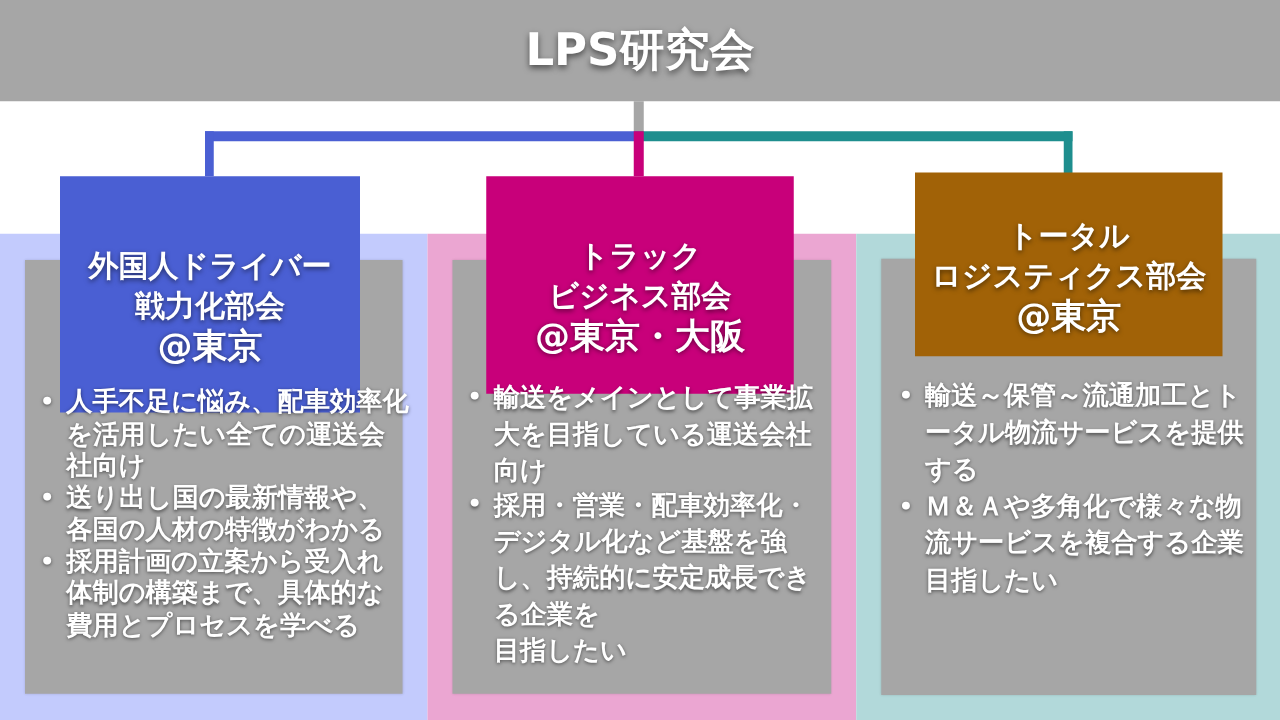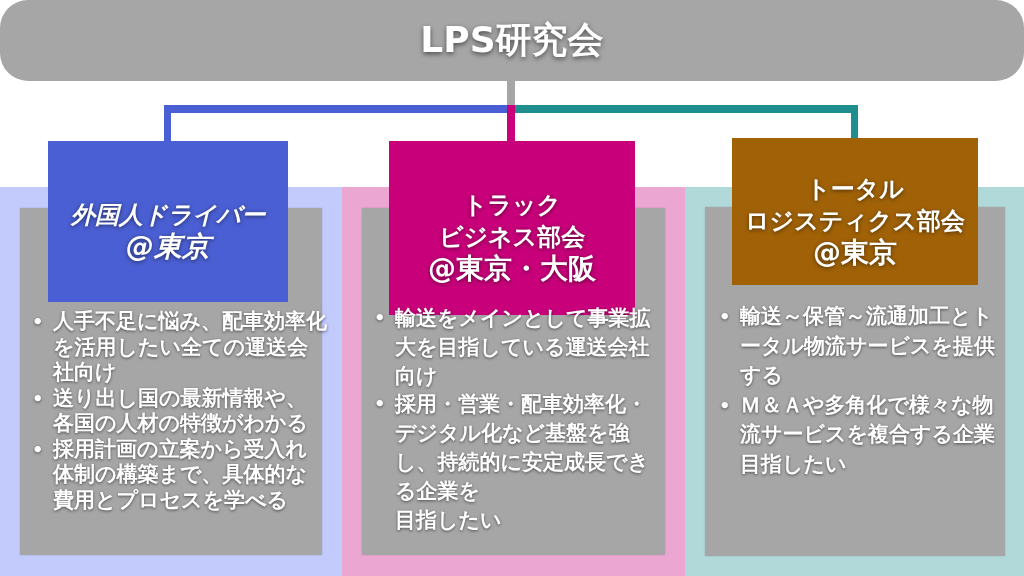--- a/index.html
+++ b/index.html
@@ -1,18 +1,18 @@
 <!DOCTYPE html>
 <html><head>
   <meta charset="utf-8">
   <style>
     html, body { margin:0; padding:0; }
     body { width:1024px; height:576px; position:relative; overflow:hidden; background:#ffffff;
            font-family:"DejaVu Sans", "Liberation Sans", sans-serif; }
-    .abs { position:absolute;border-radius:28px; }
+    .abs { position:absolute; }
     .header { left:0; top:0; width:1024px; height:81px; background:#a6a6a6;
               display:flex; align-items:center; justify-content:center; }
     .header-title { color:#fff; font-size:36px; font-weight:bold;
                     text-shadow:0 2px 5px rgba(0,0,0,0.55); letter-spacing:0px; }
     .conn { position:absolute; }
     .panel-bg { position:absolute; top:187px; height:389px; }
     .gray-box { position:absolute; background:#a6a6a6; box-shadow:0 0 2px rgba(0,0,0,0.15); }
     .title-box { position:absolute; display:flex; flex-direction:column; align-items:center;
                  justify-content:center; box-sizing:border-box; padding-top:18px;
                  color:#fff; font-weight:bold; text-shadow:0 1px 4px rgba(0,0,0,0.55); }
@@ -39,22 +39,23 @@
 <div class="conn" style="left:164px;top:105px;width:348px;height:8px;background:#4a5fd3;"></div>
 <div class="conn" style="left:512px;top:105px;width:346px;height:8px;background:#1e8e8e;"></div>
 <div class="conn" style="left:164px;top:105px;width:7px;height:36px;background:#4a5fd3;"></div>
 <div class="conn" style="left:851px;top:105px;width:7px;height:34px;background:#1e8e8e;"></div>
 <div class="conn" style="left:507px;top:105px;width:8px;height:36px;background:#c8007a;"></div>
 
 <div class="gray-box" style="left:20px;top:208px;width:302px;height:347px;"></div>
 <div class="gray-box" style="left:362px;top:208px;width:303px;height:347px;"></div>
 <div class="gray-box" style="left:705px;top:207px;width:300px;height:349px;"></div>
 
-<div class="title-box" style="left:48px;top:141px;width:240px;height:161px;background:#4a5fd3;font-style:italic;">
+<div class="title-box" style="left:48px;top:141px;width:240px;height:189px;background:#4a5fd3;">
   <span class="title-line">外国人ドライバー</span>
+  <span class="title-line">戦力化部会</span>
   <span class="title-line sub">@東京</span>
 </div>
 <div class="title-box" style="left:389px;top:141px;width:246px;height:174px;background:#c8007a;">
   <span class="title-line">トラック</span>
   <span class="title-line">ビジネス部会</span>
   <span class="title-line sub">@東京・大阪</span>
 </div>
 <div class="title-box" style="left:732px;top:138px;width:246px;height:147px;background:#a16207;">
   <span class="title-line">トータル</span>
   <span class="title-line">ロジスティクス部会</span>

